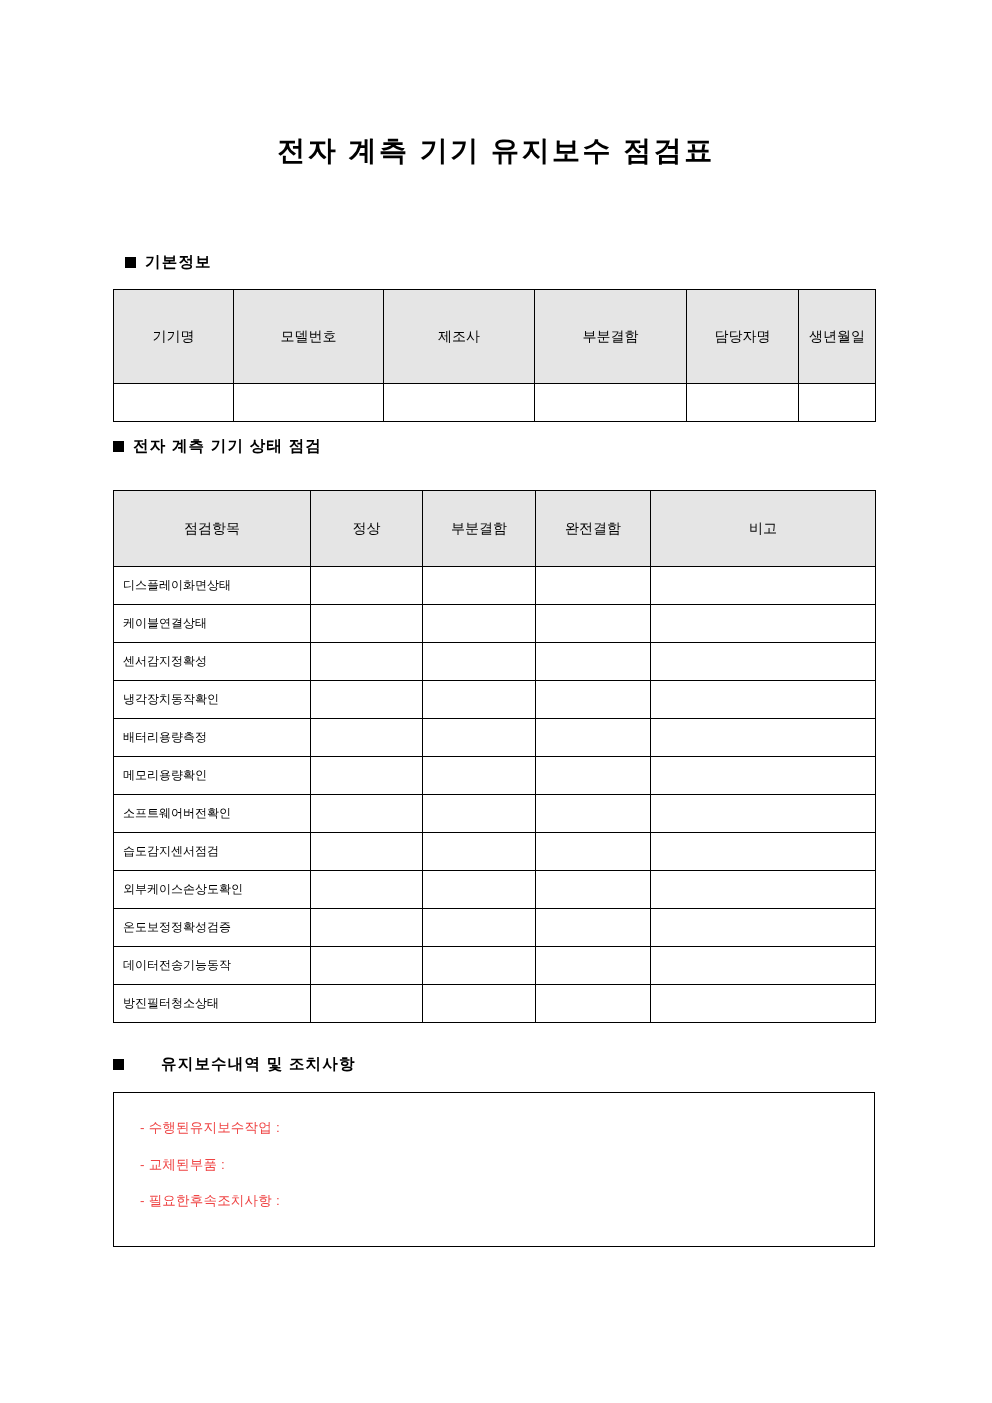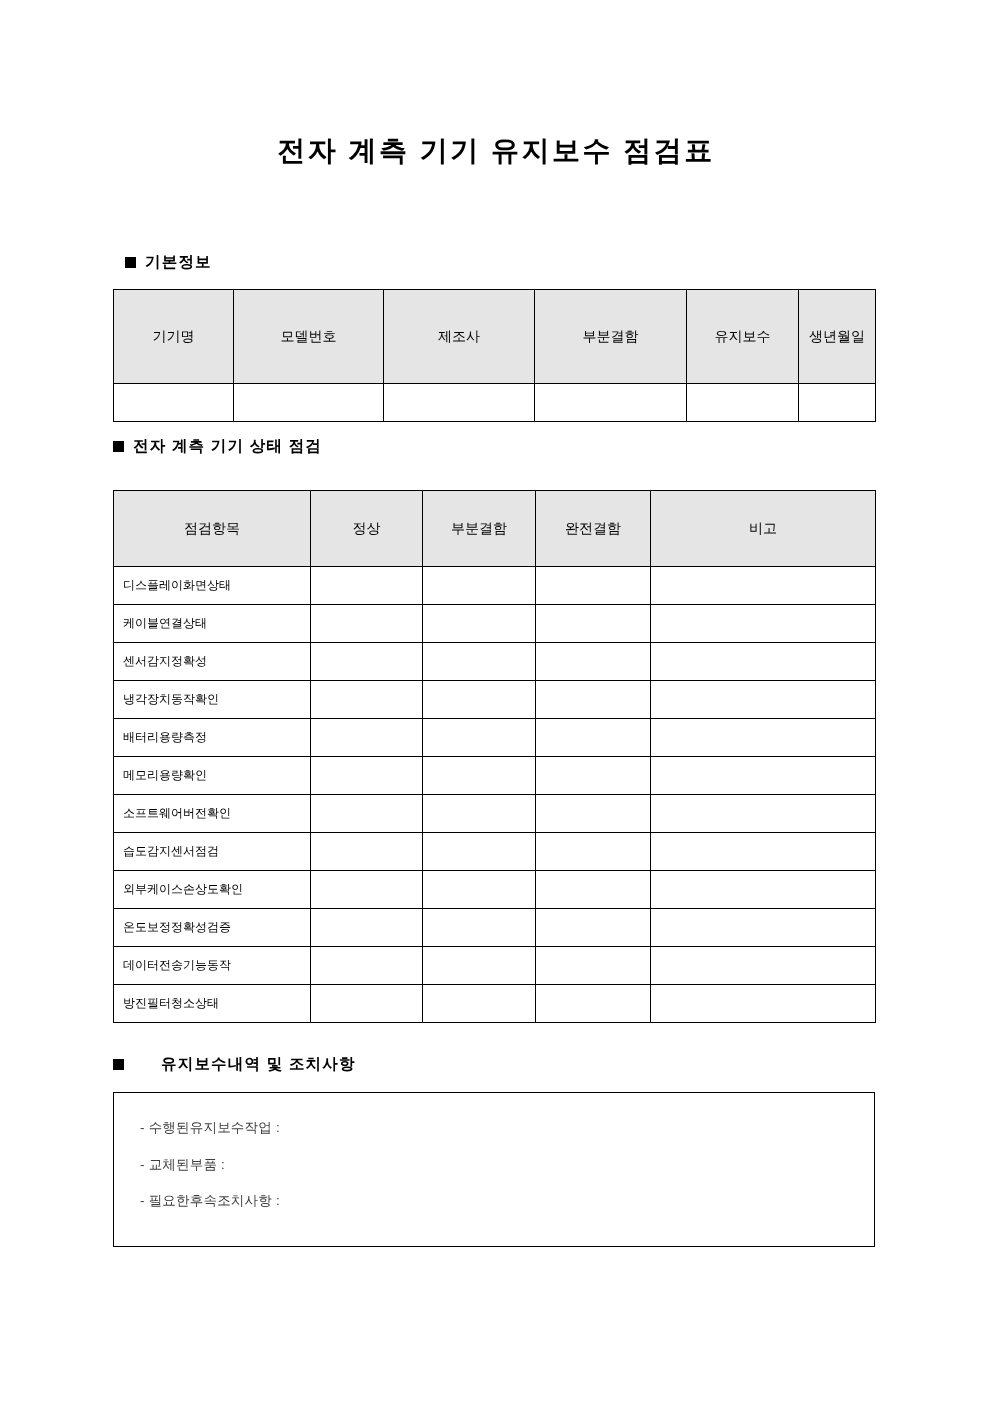--- a/index.html
+++ b/index.html
@@ -121,21 +121,21 @@
     top: 1092px;
     width: 762px;
     height: 155px;
     border: 1px solid #000000;
     box-sizing: border-box;
     background: #ffffff;
     padding: 28px 0 0 26px;
   }
   #maint-box .note-line {
     font-size: 13.5px;
-    color: #404040;
+    color: #ef4444;
     line-height: 1;
     margin-bottom: 23px;
     letter-spacing: 0.2px;
     white-space: nowrap;
   }
 </style>
 </head>
 <body>
 
 <div class="page">
@@ -155,21 +155,21 @@
       <col style="width:152px">
       <col style="width:112px">
       <col style="width:77px">
     </colgroup>
     <thead>
       <tr>
         <th>기기명</th>
         <th>모델번호</th>
         <th>제조사</th>
         <th>부분결함</th>
-        <th>유지보수</th>
+        <th>담당자명</th>
         <th>생년월일</th>
       </tr>
     </thead>
     <tbody>
       <tr>
         <td></td>
         <td></td>
         <td></td>
         <td></td>
         <td></td>

